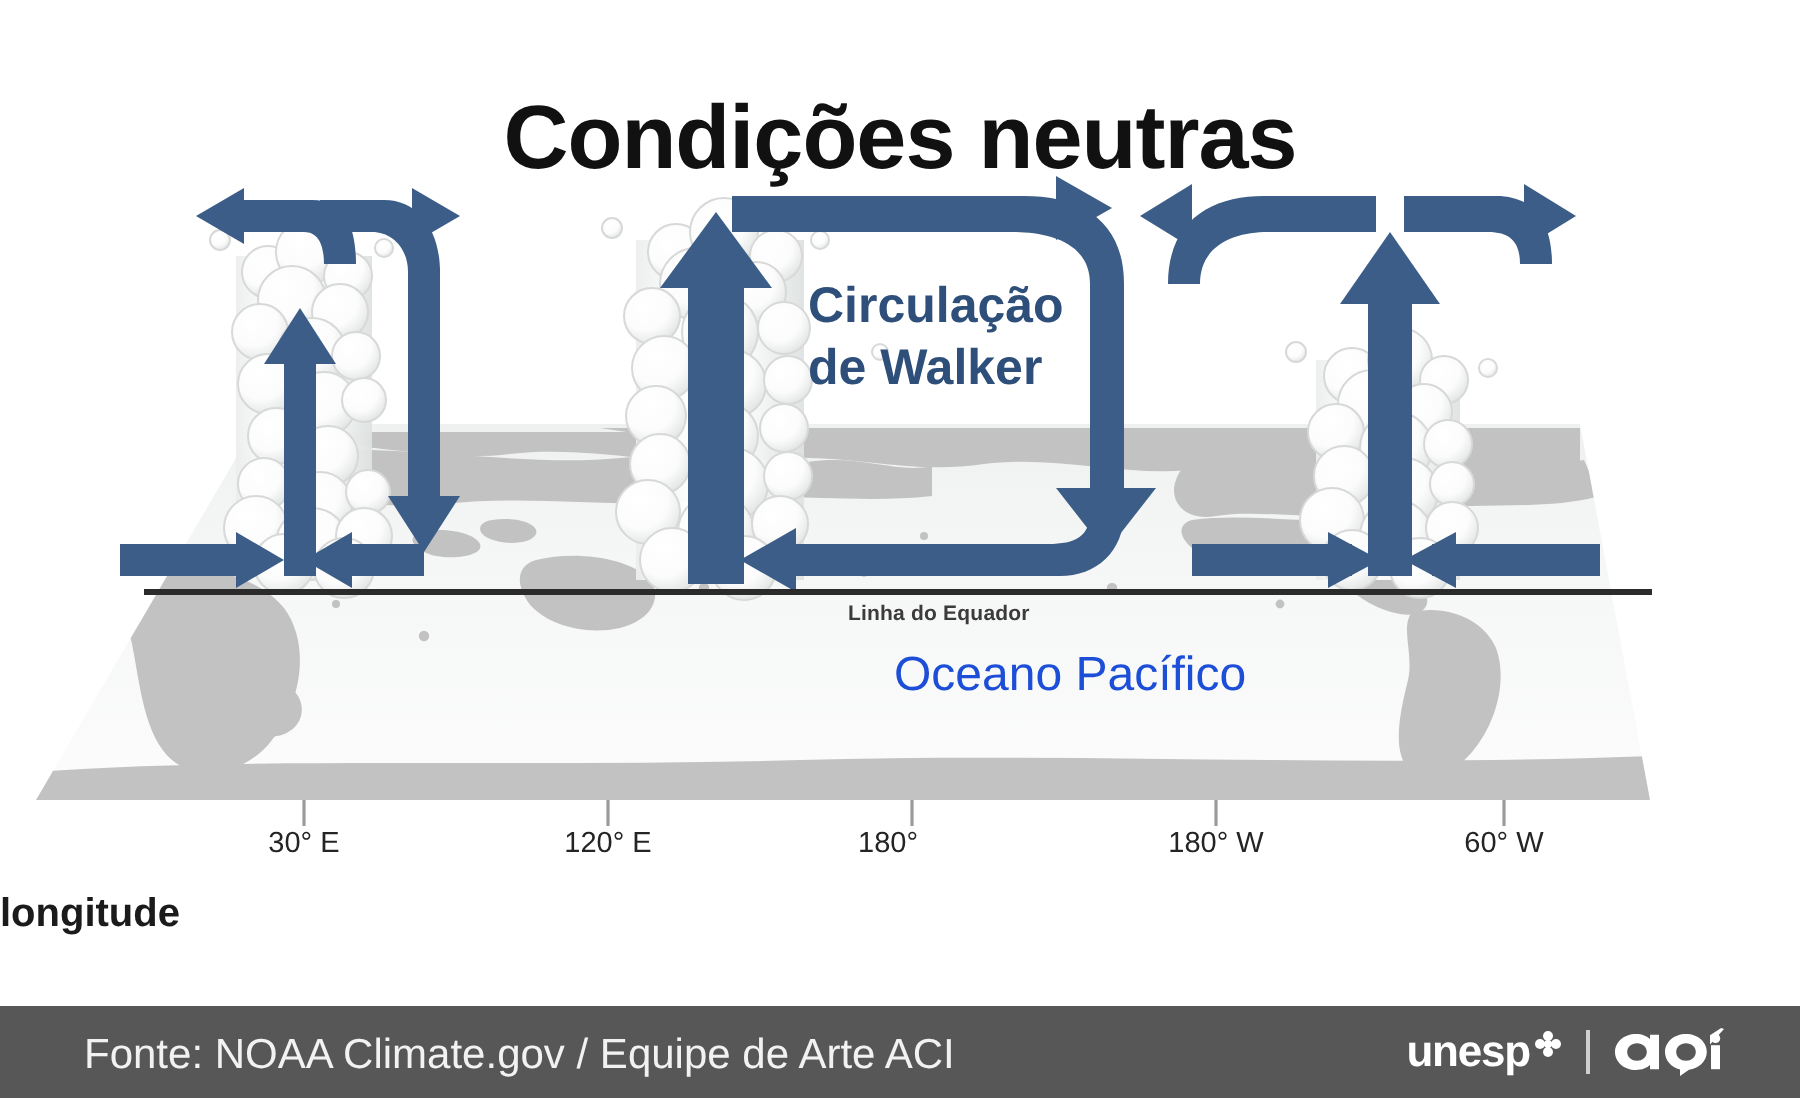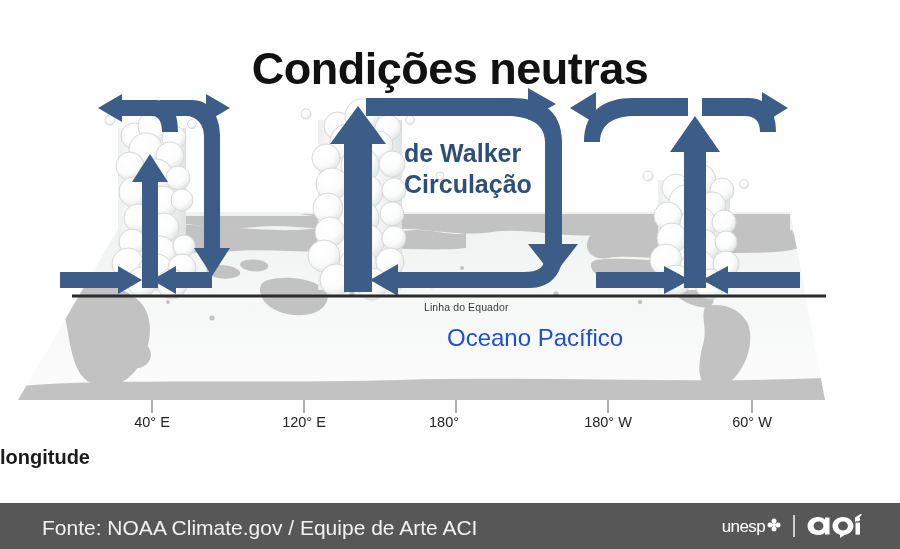--- a/index.html
+++ b/index.html
@@ -23,21 +23,21 @@
   .diagram svg{display:block;}
 
   
   .walker-label{
     position:absolute;left:404px;top:138px;width:170px;
     font-size:25px;font-weight:bold;color:#2e4f79;line-height:1.22;
     text-align:left;
   }
   .equator-label{
     position:absolute;left:424px;top:301px;
-    font-size:10.5px;font-weight:normal;color:#3b3b3b;letter-spacing:0.1px;
+    font-size:10.5px;font-weight:bold;color:#3b3b3b;letter-spacing:0.1px;
   }
   .ocean-label{
     position:absolute;left:447px;top:324px;
     font-size:24px;color:#1d4ed8;font-weight:normal;text-align:right;
   }
 
   
   .axis{position:absolute;left:0;top:398px;width:900px;height:60px;}
   .tick-label{
     position:absolute;top:16px;font-size:14.5px;color:#242424;
@@ -52,21 +52,21 @@
   .footer{
     position:absolute;left:0;bottom:0;width:900px;height:46px;
     background:#575757;
   }
   .footer-text{
     position:absolute;left:42px;top:13px;
     font-size:21px;color:#f2f2f2;font-weight:normal;
   }
   .logos{position:absolute;right:38px;top:8px;height:30px;display:flex;align-items:center;gap:11px;}
   .unesp-wrap{display:flex;align-items:flex-start;}
-  .unesp-text{font-size:17px;font-weight:normal;color:#ffffff;letter-spacing:-0.6px;line-height:1;}
+  .unesp-text{font-size:22px;font-weight:bold;color:#ffffff;letter-spacing:-0.6px;line-height:1;}
   .logo-divider{width:2px;height:22px;background:#cfcfcf;}
 </style>
 </head>
 <body>
 
 <div id="stage">
 
   <div class="title">Condições neutras</div>
 
   <div class="diagram">
@@ -289,38 +289,38 @@
         <path d="M596,62 L612,62 L612,176 L596,176 Z" opacity="0"></path>
       </g>
 
       <g>
         <line x1="72" y1="216" x2="826" y2="216" stroke="#2b2b2b" stroke-width="3"></line>
       </g>
     </svg>
   </div>
 
   <div class="walker-label">
+    <div>Circulação</div>
     <div>de Walker</div>
-    <div>Circulação</div>
   </div>
 
   <div class="equator-label">Linha do Equador</div>
   <div class="ocean-label">Oceano Pacífico</div>
 
   <div class="axis">
     <svg width="900" height="20" viewBox="0 0 900 20" xmlns="http://www.w3.org/2000/svg">
       <g stroke="#9b9b9b" stroke-width="1.6">
         <line x1="152" y1="2" x2="152" y2="15"></line>
         <line x1="304" y1="2" x2="304" y2="15"></line>
         <line x1="456" y1="2" x2="456" y2="15"></line>
         <line x1="608" y1="2" x2="608" y2="15"></line>
         <line x1="752" y1="2" x2="752" y2="15"></line>
       </g>
     </svg>
-    <div class="tick-label" style="left:152px">40° E</div>
+    <div class="tick-label" style="left:152px">30° E</div>
     <div class="tick-label" style="left:304px">120° E</div>
     <div class="tick-label" style="left:444px">180°</div>
     <div class="tick-label" style="left:608px">180° W</div>
     <div class="tick-label" style="left:752px">60° W</div>
   </div>
 
   <div class="axis-title">longitude</div>
 
   <div class="footer">
     <div class="footer-text">Fonte: NOAA Climate.gov / Equipe de Arte ACI</div>

